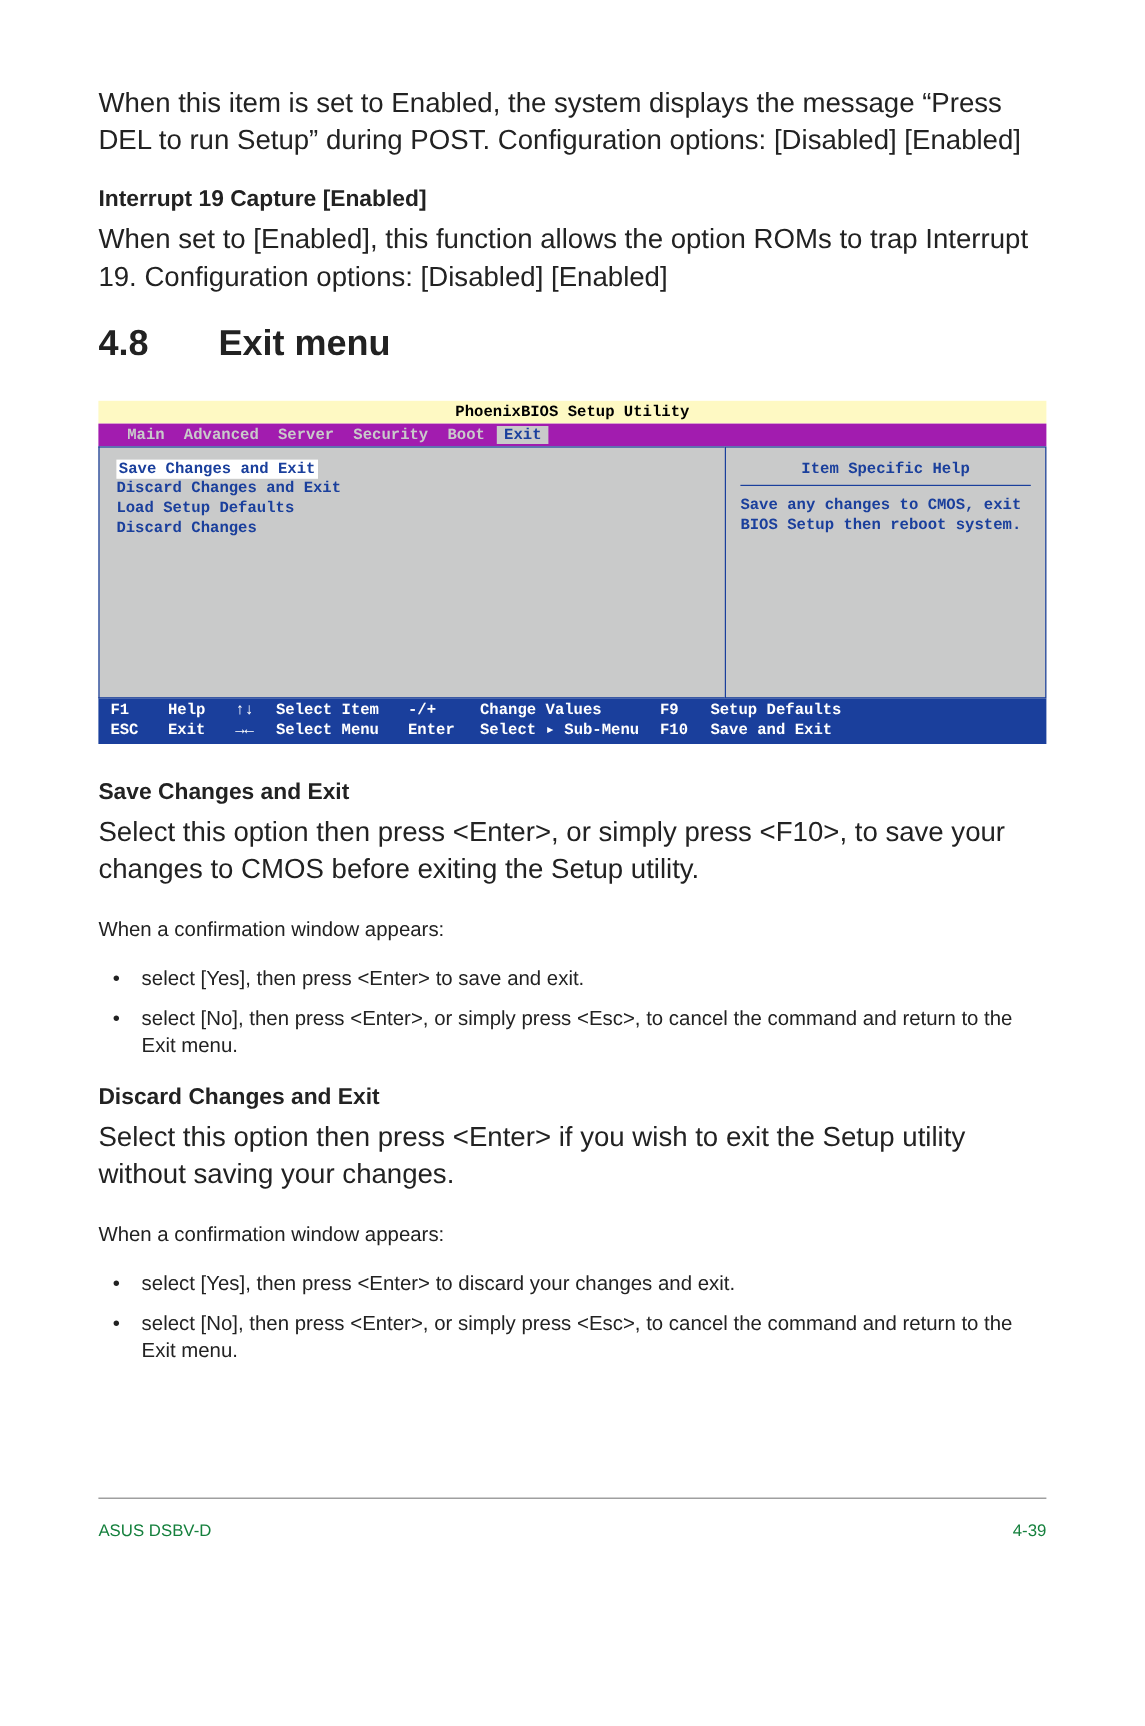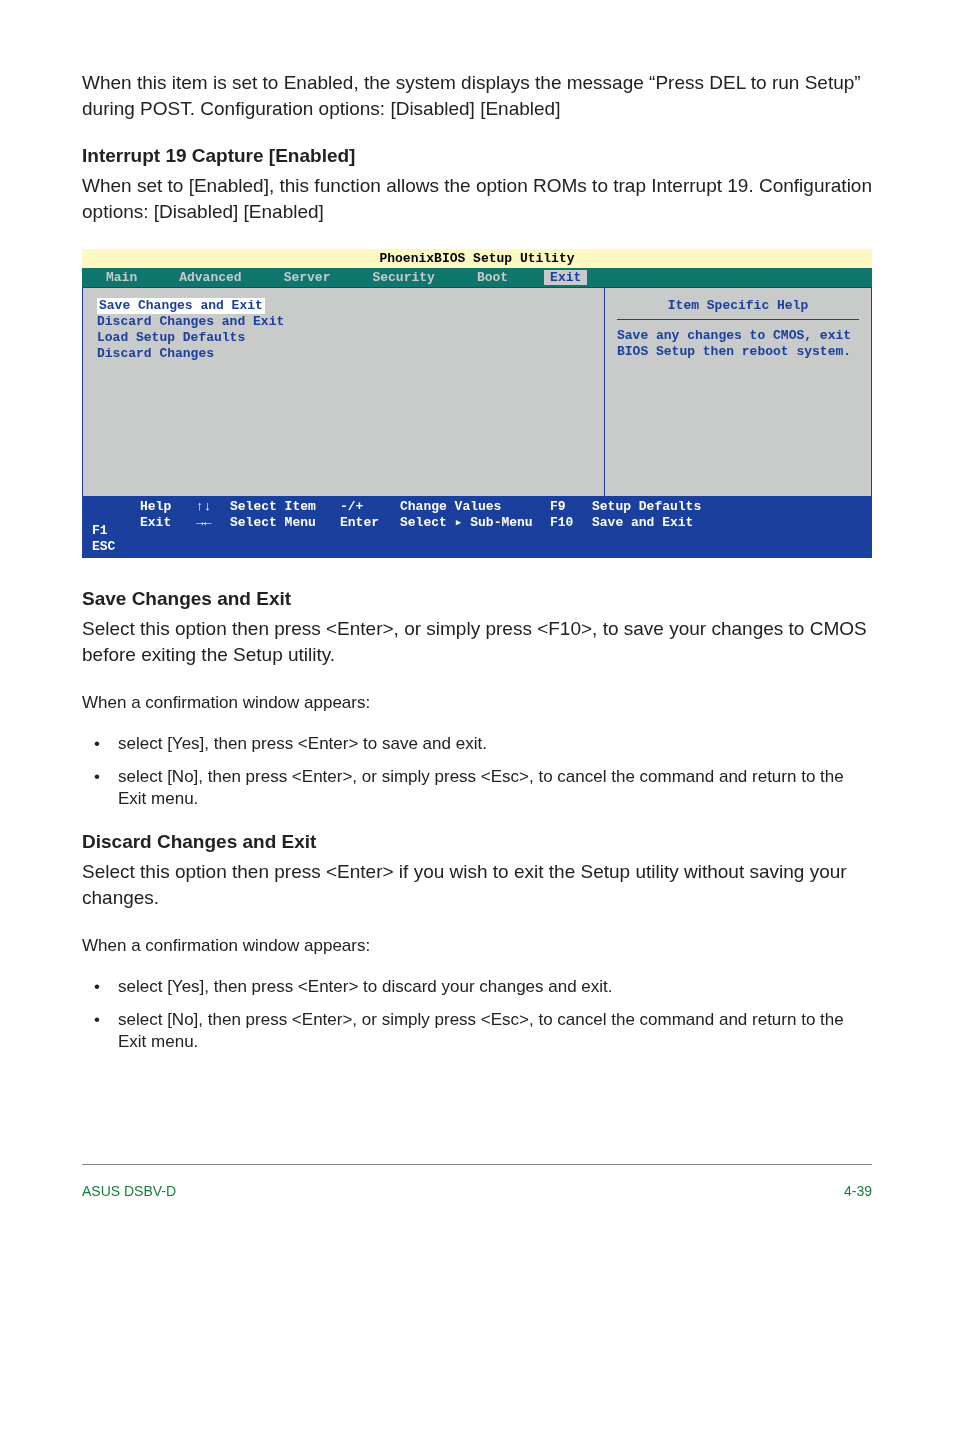--- a/index.html
+++ b/index.html
@@ -12,21 +12,21 @@
   .page {
     padding: 70px 82px 40px 82px;
     box-sizing: border-box;
   }
   h3.subhead {
     font-size: 19px;
     font-weight: bold;
     margin: 0 0 6px 0;
   }
   p.body {
-    font-size: 19px;
+    font-size: 23px;
     line-height: 1.35;
     margin: 0 0 24px 0;
   }
   h2.section {
     font-size: 30px;
     font-weight: bold;
     margin: 18px 0 30px 0;
   }
   h2.section .num {
     display: inline-block;
@@ -39,25 +39,25 @@
     font-weight: bold;
     color: #000;
     margin-bottom: 30px;
   }
   .bios-title {
     background: #fef9c3;
     text-align: center;
     padding: 2px 0;
   }
   .bios-menubar {
-    background: #0f766e;
+    background: #a21caf;
     color: #c9caca;
     padding: 2px 0 2px 18px;
     display: flex;
-    gap: 30px;
+    gap: 4px;
   }
   .bios-menubar .tab {
     padding: 0 6px;
   }
   .bios-menubar .active {
     background: #c9caca;
     color: #1a3f9c;
   }
   .bios-main {
     display: flex;
@@ -101,21 +101,21 @@
     color: #ffffff;
     display: flex;
     padding: 2px 10px;
     gap: 0;
   }
   .bios-footer .col {
     display: flex;
     flex-direction: column;
     line-height: 1.3;
   }
-  .keycol { width: 48px; margin-top: 24px; }
+  .keycol { width: 48px; }
   .arrowcol { width: 34px; color:#fff; }
   .actcol { width: 110px; }
   .pmcol { width: 60px; }
   .valcol { width: 150px; }
   .fkeycol { width: 42px; }
 
   ul.bullets {
     list-style: none;
     padding: 0;
     margin: 0 0 20px 0;
@@ -151,20 +151,23 @@
 </head>
 <body>
 
 <div class="page">
 
   <p class="body">When this item is set to Enabled, the system displays the message “Press DEL to run Setup” during POST. Configuration options: [Disabled] [Enabled]</p>
 
   <h3 class="subhead">Interrupt 19 Capture [Enabled]</h3>
   <p class="body">When set to [Enabled], this function allows the option ROMs to trap Interrupt 19. Configuration options: [Disabled] [Enabled]</p>
 
+  <h2 class="section">
+    <span class="num">4.8</span><span>Exit menu</span>
+  </h2>
 
   <div class="bios-box">
     <div class="bios-title">PhoenixBIOS Setup Utility</div>
     <div class="bios-menubar">
       <span class="tab">Main</span>
       <span class="tab">Advanced</span>
       <span class="tab">Server</span>
       <span class="tab">Security</span>
       <span class="tab">Boot</span>
       <span class="tab active">Exit</span>

